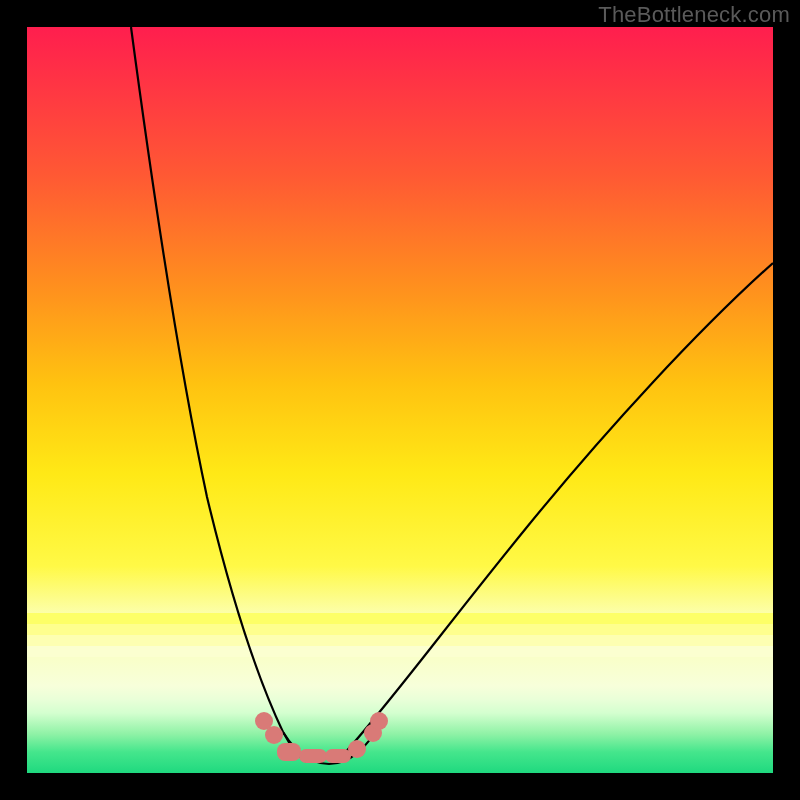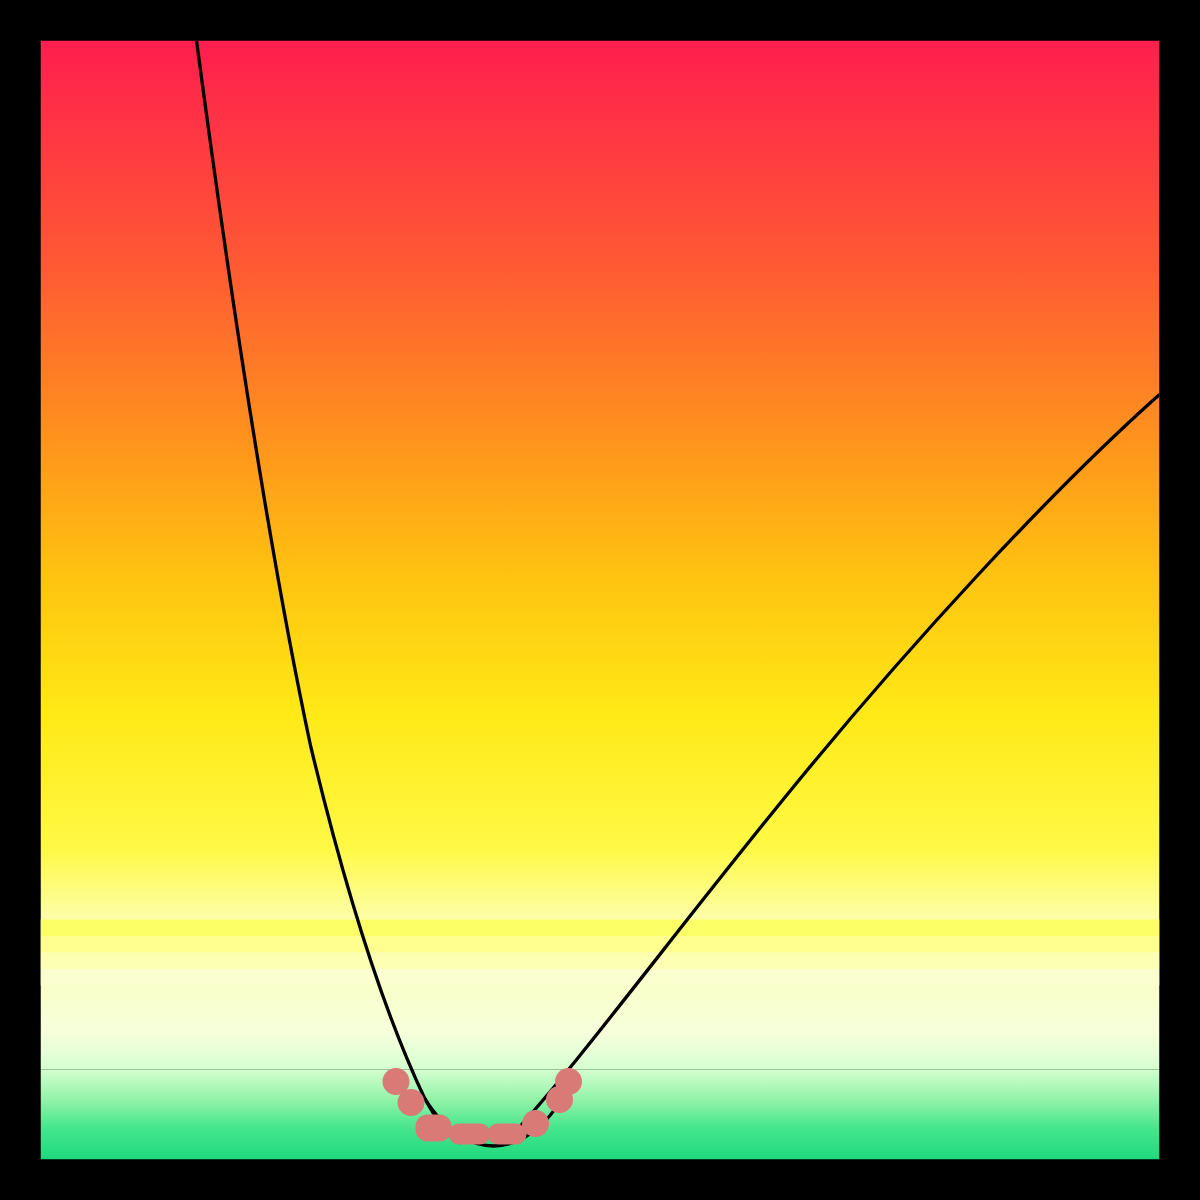--- a/index.html
+++ b/index.html
@@ -117,14 +117,15 @@
       <rect class="marker-rect" x="250" y="716" width="24" height="18" rx="8"></rect>
       <rect class="marker-rect" x="272" y="722" width="28" height="14" rx="7"></rect>
       <rect class="marker-rect" x="298" y="722" width="26" height="14" rx="7"></rect>
       <circle class="marker" cx="330" cy="722" r="9"></circle>
       <circle class="marker" cx="346" cy="706" r="9"></circle>
       <circle class="marker" cx="352" cy="694" r="9"></circle>
     </svg>
 
   </div>
 
+  <div class="watermark">TheBottleneck.com</div>
 
 </div>
 
 </body></html>

